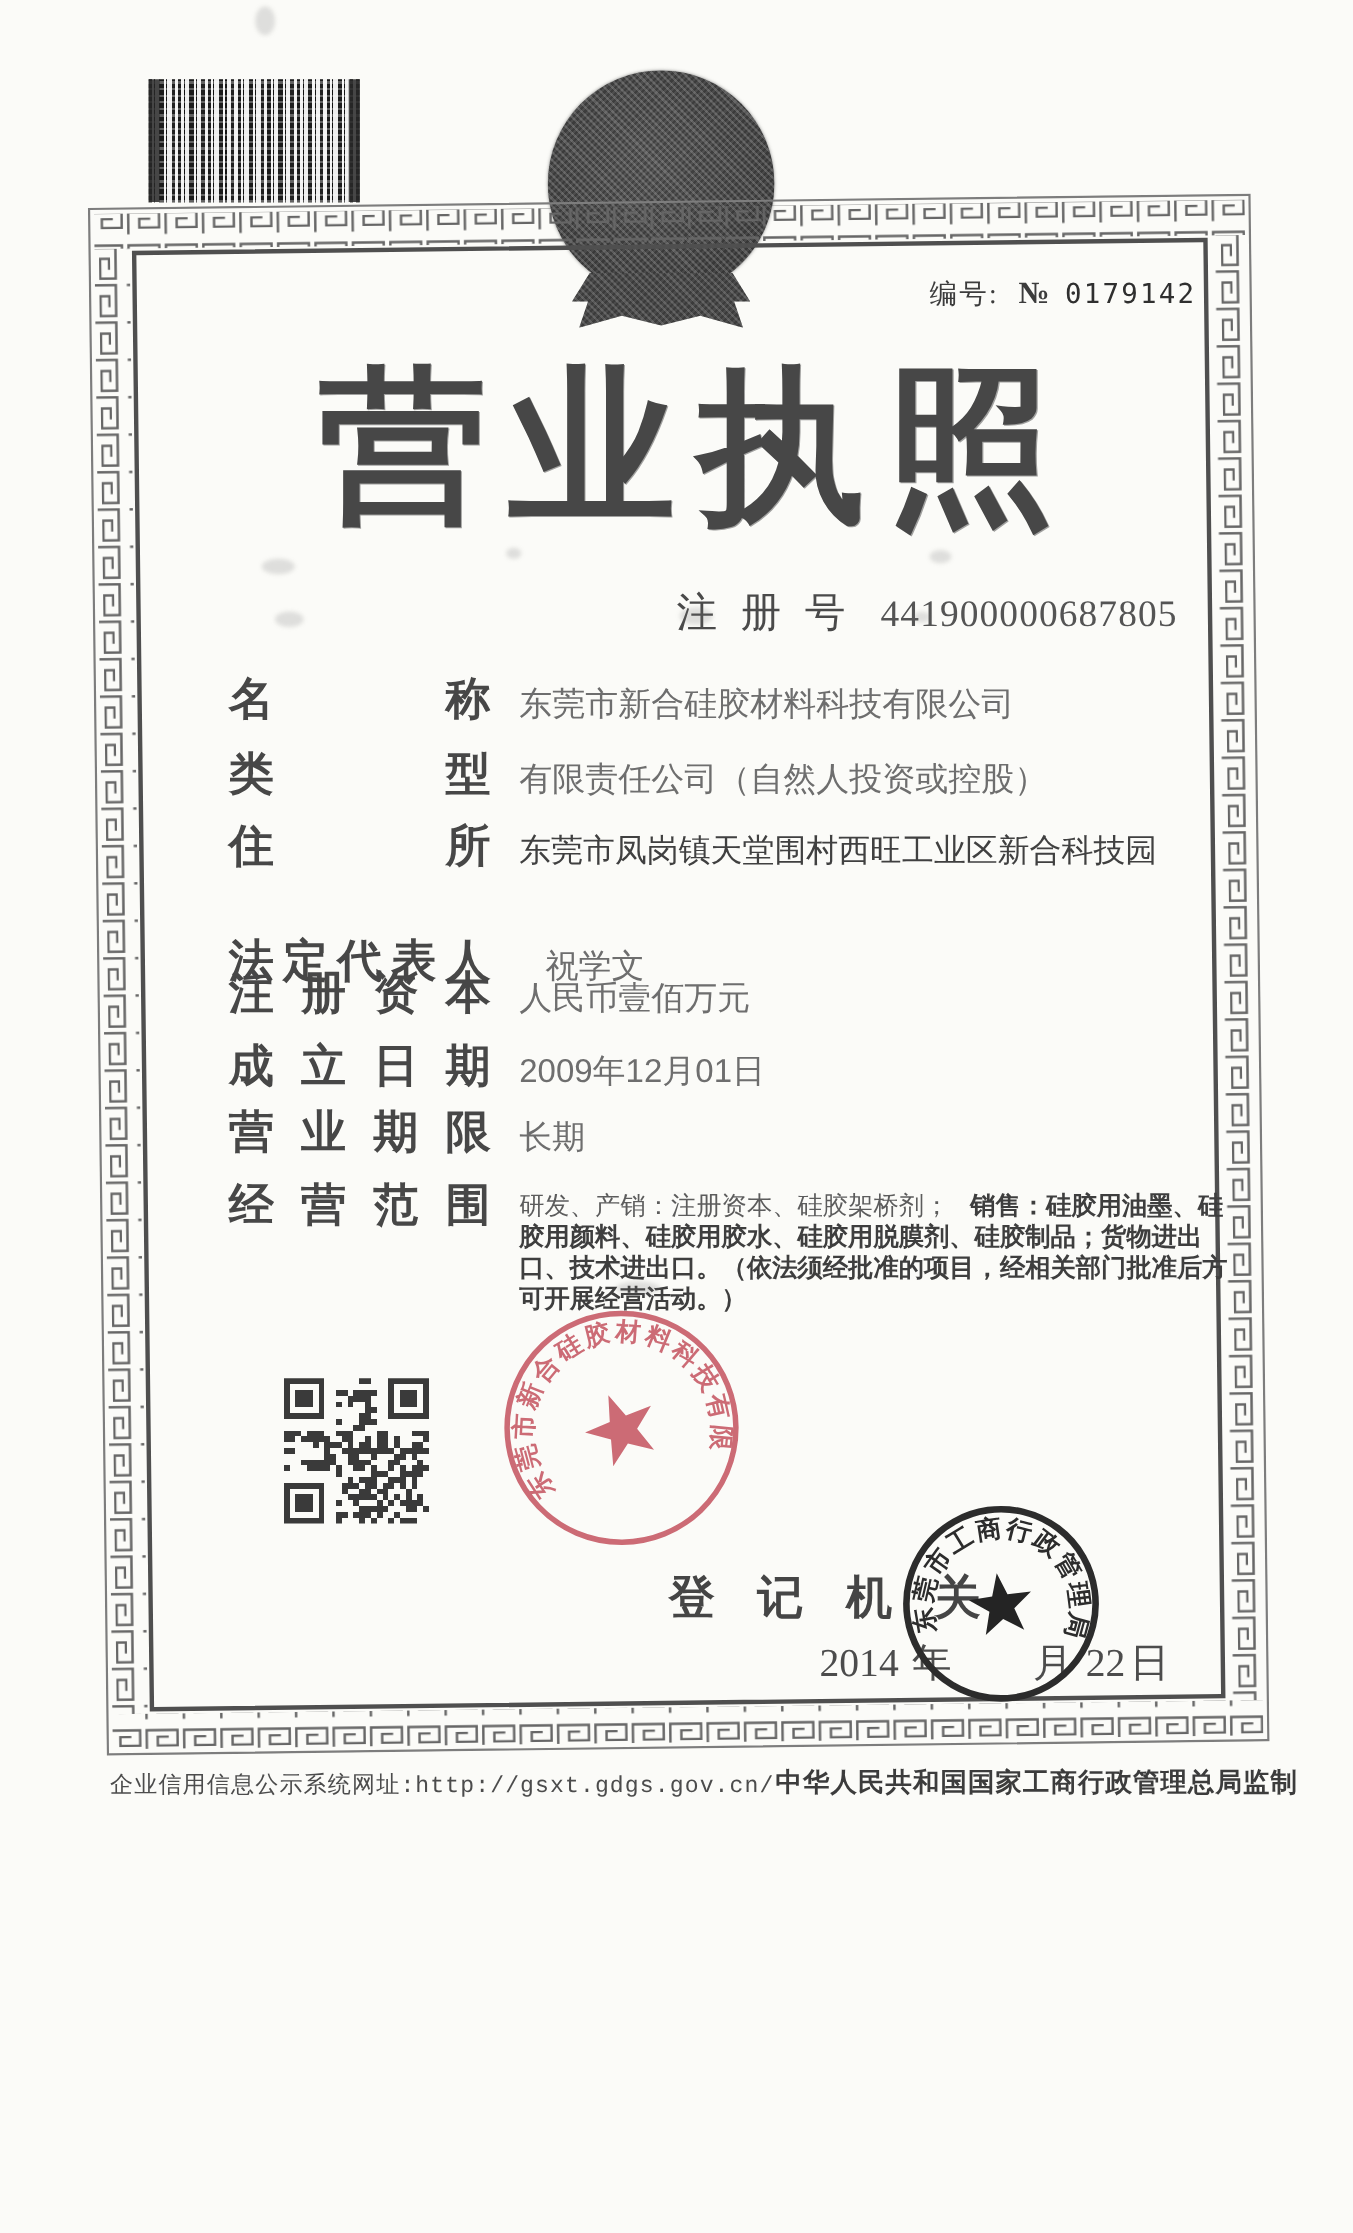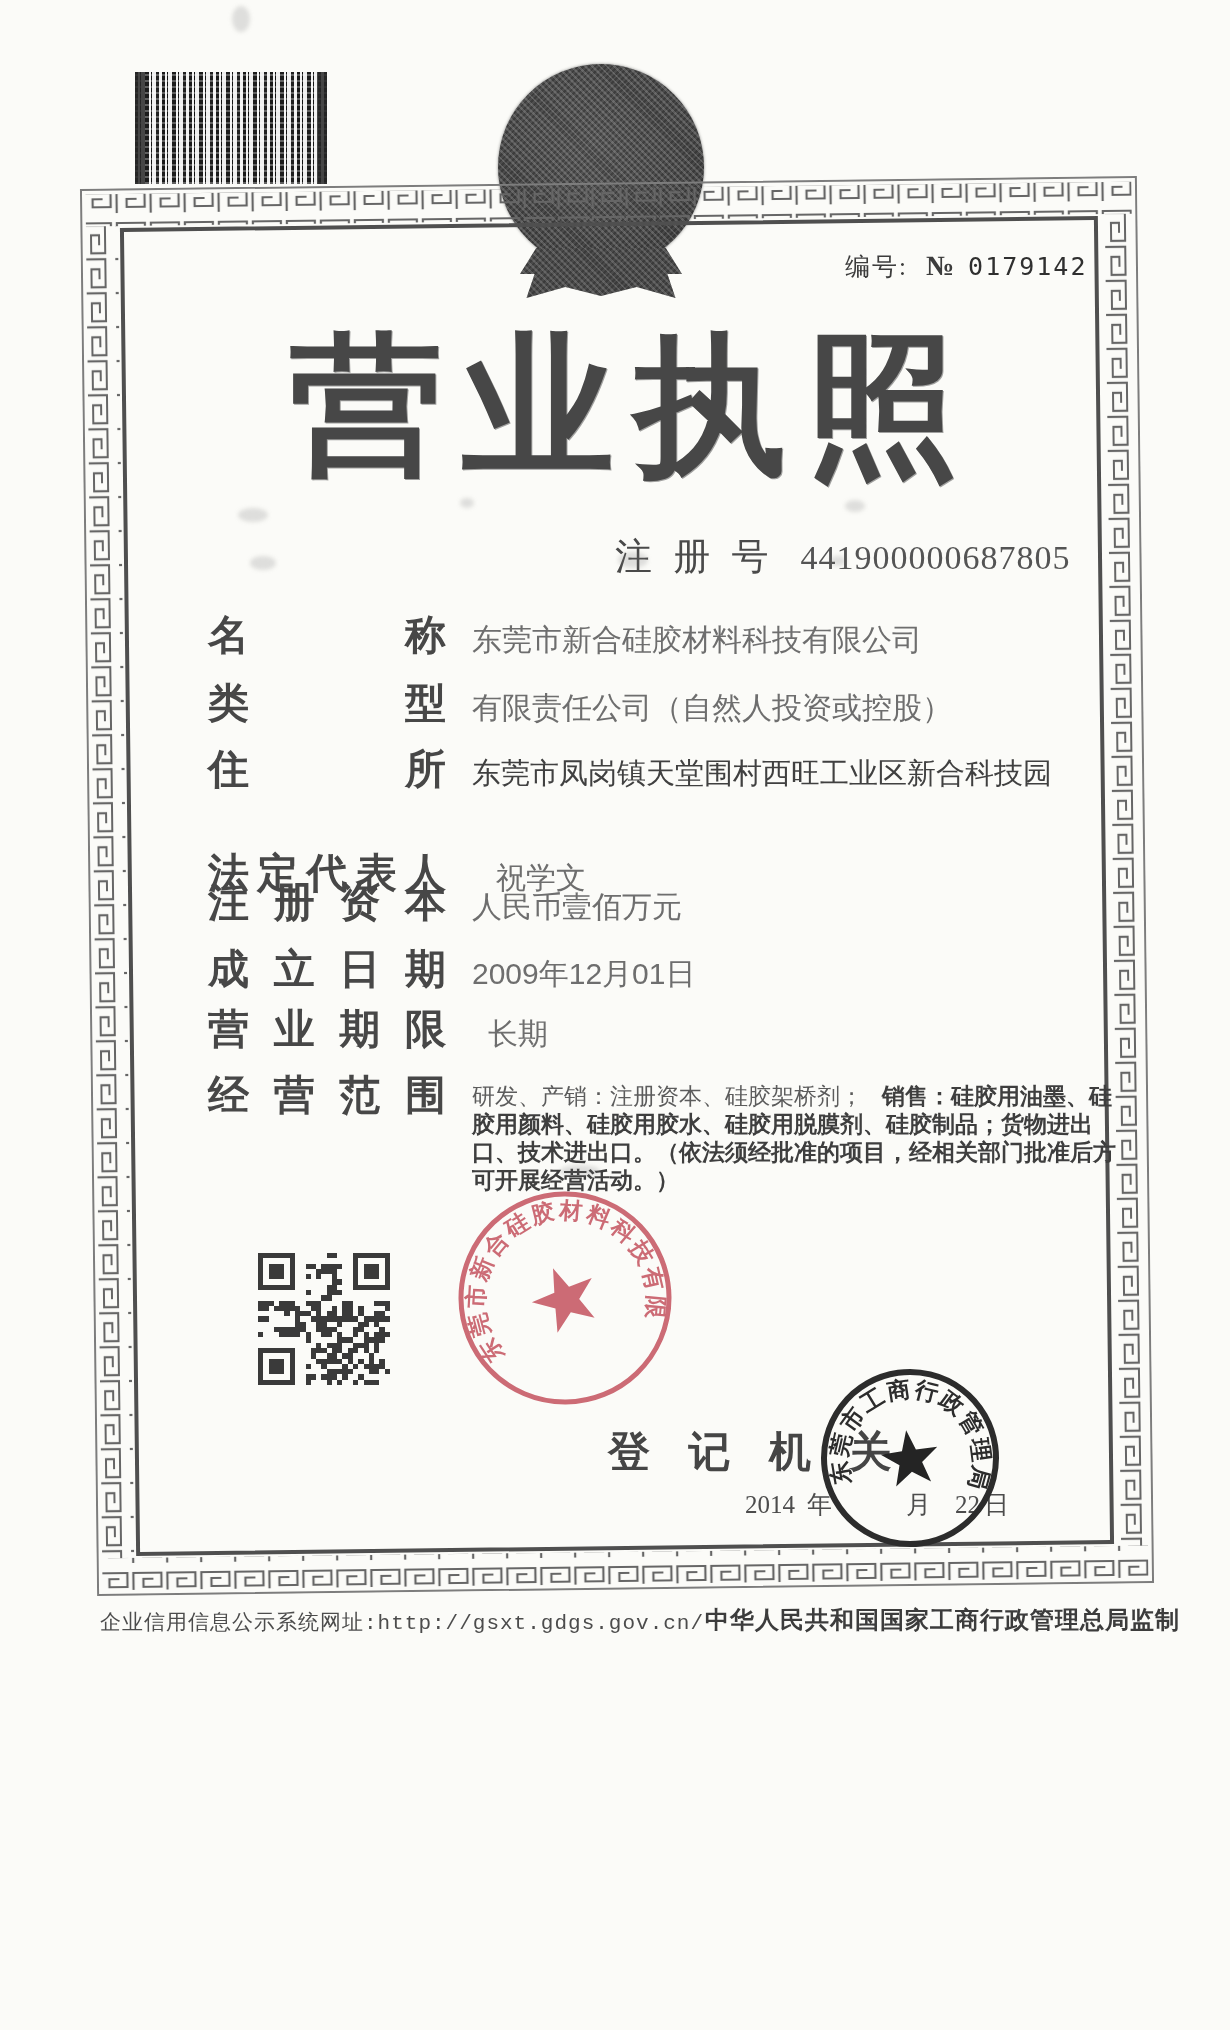--- a/index.html
+++ b/index.html
@@ -49,37 +49,37 @@
   .regno .lbl{font-size:37px;color:#4a4a4a;letter-spacing:6px;}
   .regno .num{font-size:34px;color:#545454;margin-left:26px;letter-spacing:1px;text-align:center;}
 
   
   .frow{position:absolute;left:208px;display:flex;align-items:flex-start;}
   .flabel{display:inline-block;width:238px;font-size:41px;line-height:46px;color:#474747;font-weight:600;
     text-align:justify;text-align-last:justify;}
   .fvalue{margin-left:26px;font-size:30px;color:#6e6e6e;white-space:nowrap;padding-top:8px;
     font-family:"Liberation Sans","DejaVu Sans",sans-serif;font-weight:400;}
   .r0{top:612px;} .r1{top:680px;} .r2{top:746px;} .r3{top:850px;gap:24px;}
-  .r4{top:879px;} .r5{top:946px;} .r6{top:1006px;gap:16px;} .r7{top:1072px;}
+  .r4{top:879px;} .r5{top:946px;} .r6{top:1006px;} .r7{top:1072px;}
   .r2 .fvalue{font-size:29px;color:#404040;}
   .scopeval{left:472px;top:1082px;width:648px;font-size:23px;line-height:28px;
     font-family:"Liberation Sans","DejaVu Sans",sans-serif;color:#5c5c5c;}
   .scopeval b{color:#3e3e3e;font-weight:700;margin-left:19px;}
 
   
   .qr{left:258px;top:1253px;width:132px;height:132px;}
 
   
   .redseal{left:445px;top:1178px;width:240px;height:240px;transform:rotate(-22deg);opacity:.85;}
   .blackstamp{left:815px;top:1363px;width:190px;height:190px;transform:rotate(-8deg);z-index:6;}
 
   
   .registrar{left:608px;top:1424px;font-size:42px;color:#454545;letter-spacing:14px;font-weight:600;z-index:2;}
-  .dateline{left:745px;top:1488px;display:flex;align-items:baseline;font-size:25px;color:#4c4c4c;z-index:2;}
-  .dateline .du{margin-left:12px;} .dateline .m{margin-left:74px;} .dateline .dd{margin-left:24px;} .dateline .d{margin-left:4px;}
+  .dateline{left:745px;top:1488px;display:flex;align-items:baseline;font-size:36px;color:#4c4c4c;z-index:2;}
+  .dateline .du{margin-left:12px;} .dateline .m{margin-left:74px;} .dateline .dd{margin-left:12px;} .dateline .d{margin-left:4px;}
 
   
   .footL{left:100px;top:1608px;font-size:21px;color:#4c4c4c;letter-spacing:1px;
     font-family:"Liberation Mono","DejaVu Sans Mono",monospace;}
   .footR{left:705px;top:1604px;font-size:24px;color:#3c3c3c;font-weight:600;letter-spacing:1px;}
 
   
   .smudge{position:absolute;border-radius:50%;background:rgba(110,110,110,.20);filter:blur(2px);}
 </style>
 </head>

